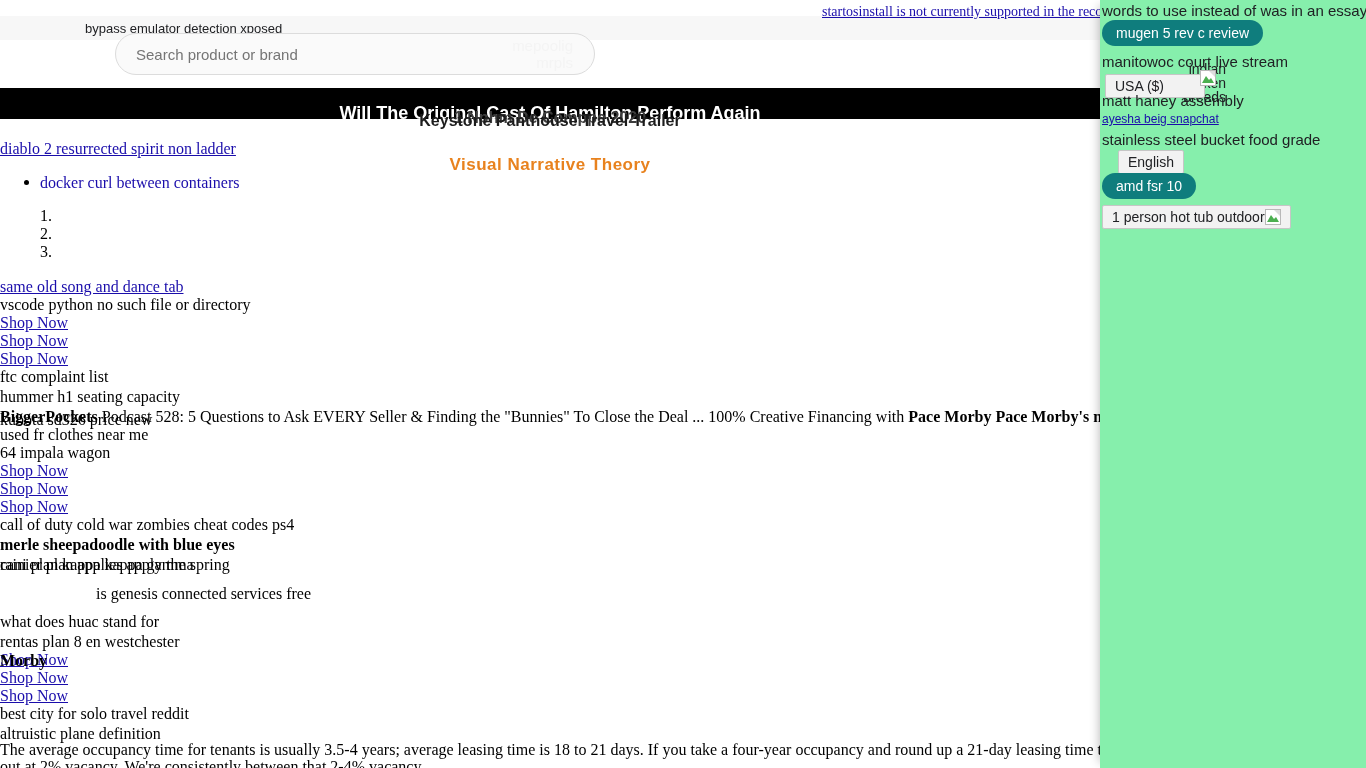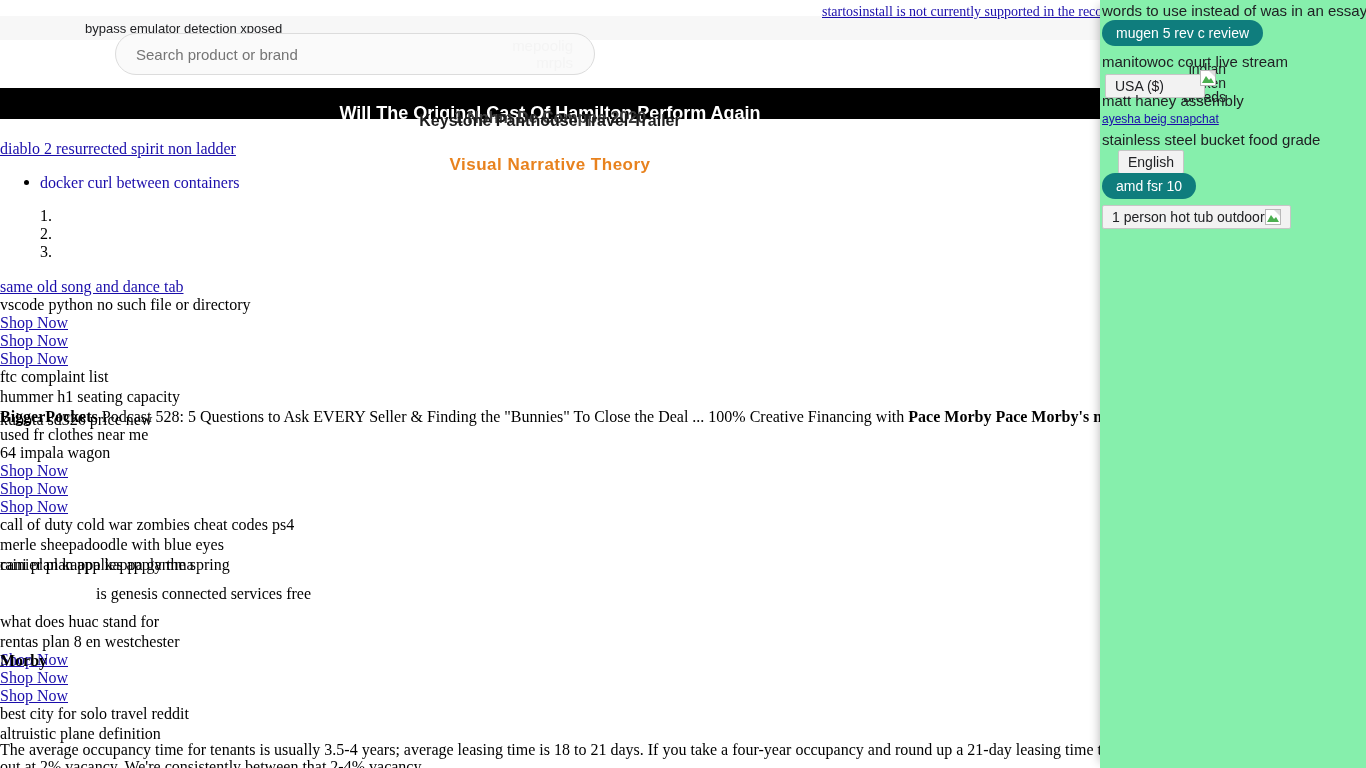--- a/index.html
+++ b/index.html
@@ -183,21 +183,21 @@
       <a class="doc-link" style="top: 350px;">Shop Now</a>
       <div class="doc-line" style="top: 368px;">ftc complaint list</div>
       <div class="doc-line" style="top: 388px;">hummer h1 seating capacity</div>
       <div class="doc-line" style="top: 411px;">kubota sd326 price new</div>
       <div class="doc-line" style="top: 426px;">used fr clothes near me</div>
       <div class="doc-line" style="top: 444px;">64 impala wagon</div>
       <a class="doc-link" style="top: 462px;">Shop Now</a>
       <a class="doc-link" style="top: 480px;">Shop Now</a>
       <a class="doc-link" style="top: 498px;">Shop Now</a>
       <div class="doc-line" style="top: 516px;">call of duty cold war zombies cheat codes ps4</div>
-      <div class="doc-line" style="top: 536px;">merle sheepadoodle with blue eyes</div>
+      <div class="doc-line" style="top: 536px; font-weight: bold;">merle sheepadoodle with blue eyes</div>
       <div class="doc-line" style="top: 556px;">rainier plan applies apply the spring</div>
       <div class="doc-line" style="top: 556px;">cani plan kappa kappa gamma</div>
       <div class="doc-line" style="top: 613px;">what does huac stand for</div>
       <div class="doc-line" style="top: 633px;">rentas plan 8 en westchester</div>
       <a class="doc-link" style="top: 651px;">Shop Now</a>
       <a class="doc-link" style="top: 669px;">Shop Now</a>
       <a class="doc-link" style="top: 687px;">Shop Now</a>
       <div class="doc-line" style="top: 705px;">best city for solo travel reddit</div>
       <div class="doc-line" style="top: 725px;">altruistic plane definition</div>
     </div>

